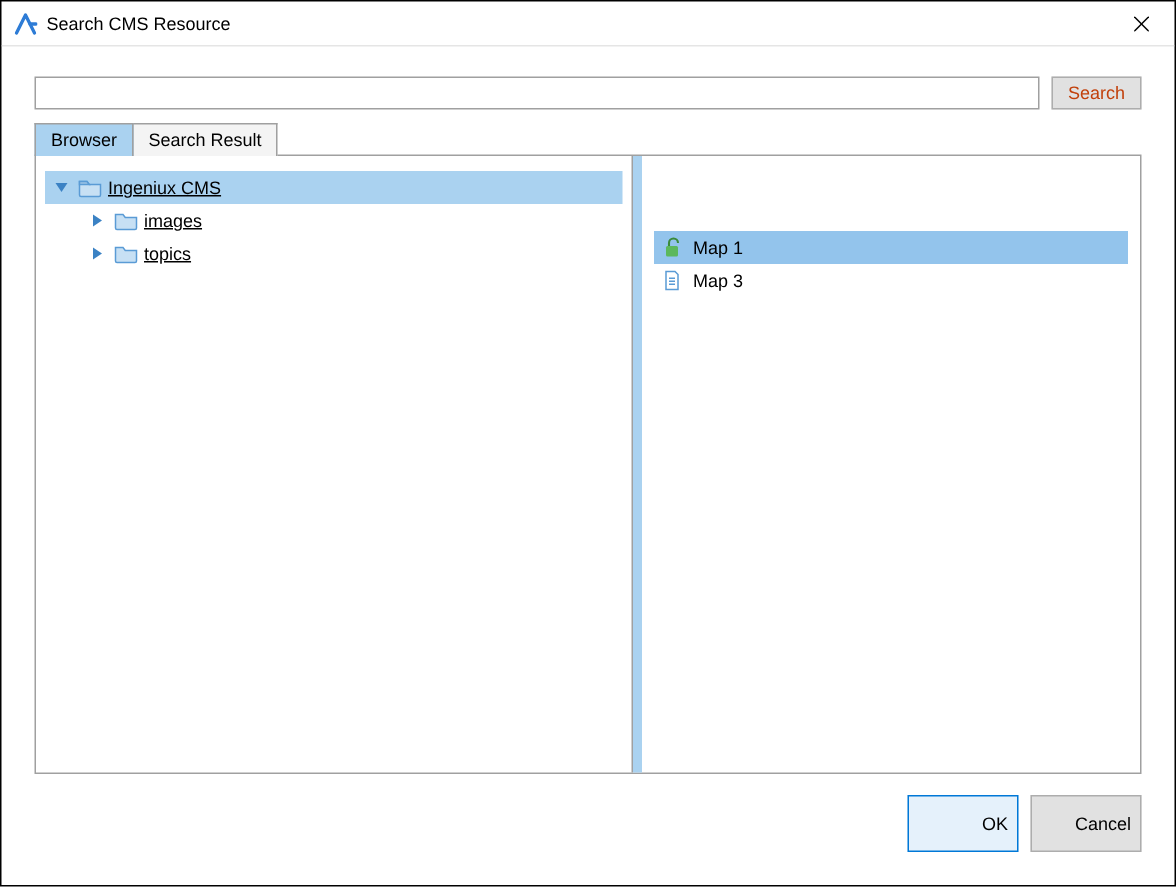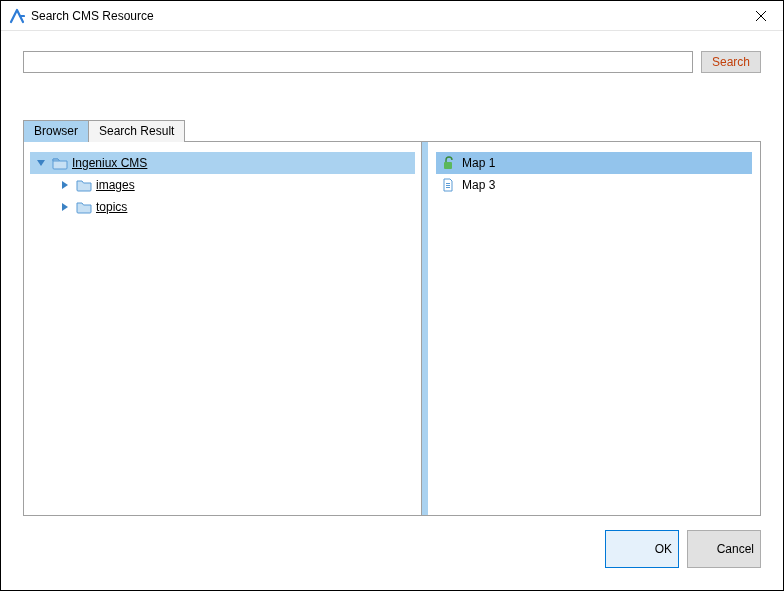--- a/index.html
+++ b/index.html
@@ -60,21 +60,20 @@
   }
   .tab {
     padding: 3px 10px 4px 10px;
     border:1px solid #a0a0a0;
     border-bottom:none;
     background:#f4f4f4;
     margin-right:-1px;
     cursor:pointer;
     position:relative;
     top:1px;
-    margin-top:38px;
   }
   .tab.active {
     background:#aad2f0;
     z-index:2;
   }
 
   .panels {
     flex:1;
     margin: 0 22px 14px 22px;
     border:1px solid #a0a0a0;
@@ -114,21 +113,21 @@
   .tree-row.depth1 { padding-left: 28px; text-align: center; }
 
   .list-row {
     display:flex;
     align-items:center;
     height:22px;
     gap:6px;
     padding-left:4px;
     cursor:pointer;
   }
-  .list-row.selected { background:#93c4ec; }
+  .list-row.selected { background:#93c4ec;margin-top:40px; }
   .list-row .licon { width:16px; height:16px; display:flex; align-items:center; justify-content:center; }
 
   .footer {
     display:flex;
     justify-content:flex-end;
     gap:8px;
     padding: 0 22px 22px 22px;
   }
   .btn {
     width:74px;

